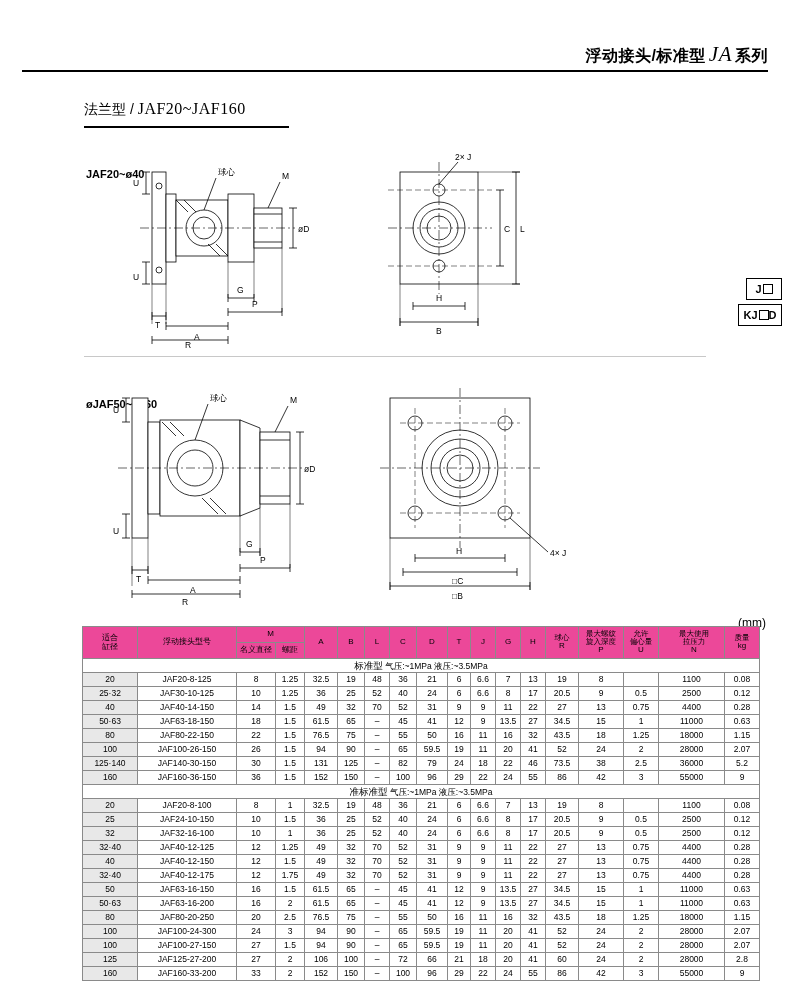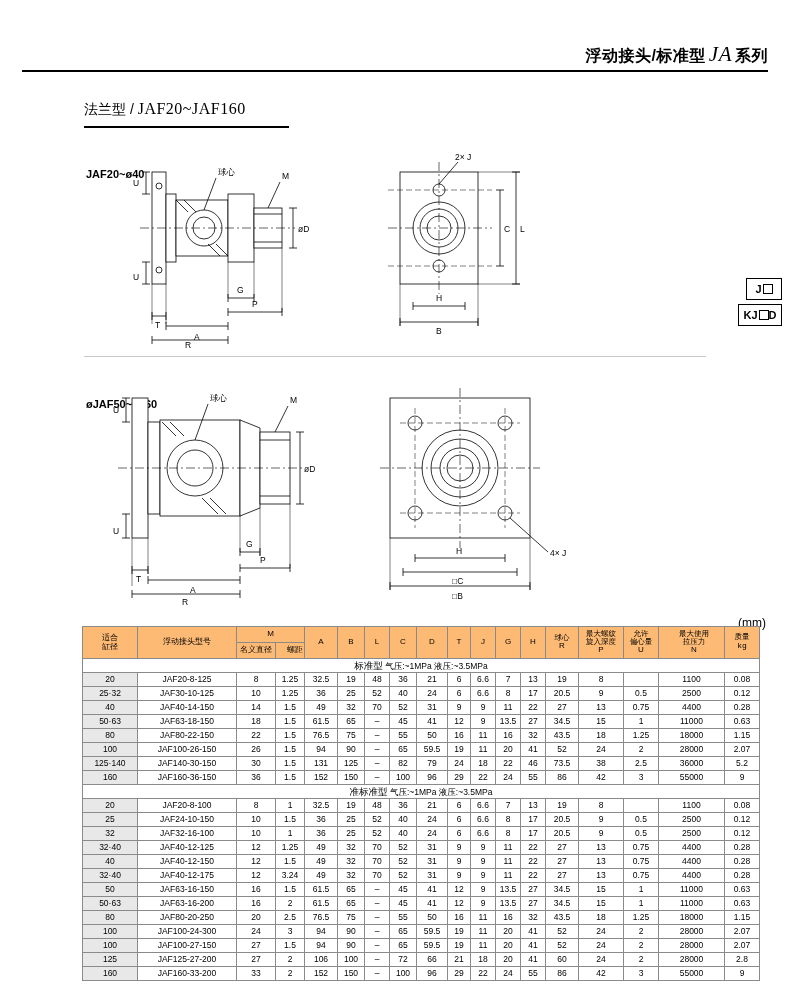--- a/index.html
+++ b/index.html
@@ -135,21 +135,21 @@
   table.spec-table td {
     border: 1px solid #8a8a8a;
     text-align: center;
     padding: 0;
     height: 13px;
     line-height: 1.05;
     font-weight: normal;
     white-space: nowrap;
   }
   table.spec-table thead th {
-    background: #fdba74;
+    background: #ec4899;
     font-size: 8px;
     padding: 1px 1px;
   }
   .grouprow td {
     background: #ffffff;
     text-align: left;
     font-weight: bold;
     padding-left: 3px;
     font-size: 9.5px;
     height: 15px;
@@ -466,28 +466,28 @@
       <th rowspan="2" style="width:32px;">
         <div class="hdr-rot">允许</div>
         <div class="hdr-rot">偏心量</div>
         <div>U</div>
       </th>
       <th rowspan="2" style="width:58px;padding-left:6px;">
         <div class="hdr-rot">最大使用</div>
         <div class="hdr-rot">拉压力</div>
         <div>N</div>
       </th>
-      <th rowspan="2" style="width:32px;font-family:Liberation Mono, monospace;">
+      <th rowspan="2" style="width:32px;">
         <div class="hdr-rot">质量</div>
         <div>kg</div>
       </th>
     </tr>
     <tr>
       <th class="hdr-rot" style="width:36px;">名义直径</th>
-      <th class="hdr-rot" style="width:26px;text-align:right;">螺距</th>
+      <th class="hdr-rot" style="width:26px;">螺距</th>
     </tr>
   </thead>
   <tbody id="table-body">
       <tr class="grouprow">
         <td colspan="18"><span>标准型</span><span class="grp-press">  气压:~1MPa     液压:~3.5MPa</span></td>
       </tr>
       <tr>
         <td class="col-size">20</td>
         <td class="col-model">JAF20-8-125</td>
         <td>8</td>
@@ -747,21 +747,21 @@
         <td>27</td>
         <td>13</td>
         <td>0.75</td>
         <td>4400</td>
         <td>0.28</td>
       </tr>
       <tr>
         <td class="col-size">32·40</td>
         <td class="col-model">JAF40-12-175</td>
         <td>12</td>
-        <td>3.24</td>
+        <td>1.75</td>
         <td>49</td>
         <td>32</td>
         <td>70</td>
         <td>52</td>
         <td>31</td>
         <td>9</td>
         <td>9</td>
         <td>11</td>
         <td>22</td>
         <td>27</td>

